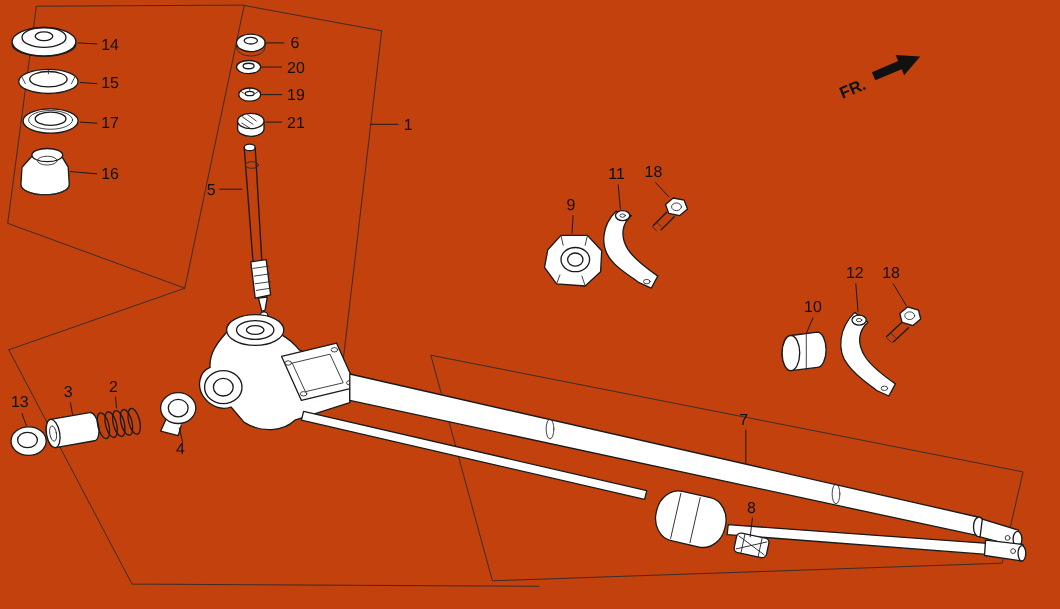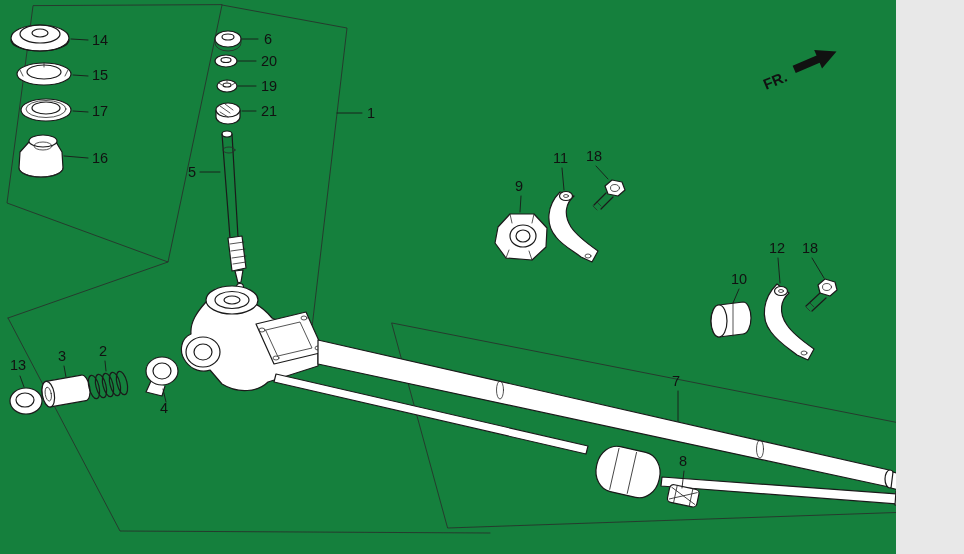--- a/index.html
+++ b/index.html
@@ -1,17 +1,17 @@
 <!DOCTYPE html>
 <html><head>
 <meta charset="utf-8">
 <style>
   html,body{margin:0;padding:0;background:#e8e8e8;}
   .stage{
-    position:relative;width:896px;height:554px;background:#15803d;
+    position:relative;width:964px;height:554px;background:#c2410c;
     font-family:"Liberation Sans",sans-serif;overflow:hidden;
   }
   svg{position:absolute;inset:0;}
   .ln{fill:none;stroke:#1a1a1a;stroke-width:1.2;stroke-linecap:round;stroke-linejoin:round;}
   .fillw{fill:#ffffff;stroke:#1a1a1a;stroke-width:1.2;stroke-linejoin:round;}
   .thin{fill:none;stroke:#2a2a2a;stroke-width:0.8;stroke-linecap:round;}
   .ld{fill:none;stroke:#1a1a1a;stroke-width:0.9;stroke-linecap:round;}
   .lbl{font-family:"Liberation Sans",sans-serif;font-size:14.5px;font-weight:500;fill:#111;}
   .fr{font-family:"Liberation Sans",sans-serif;font-size:15px;font-weight:700;fill:#111;}
 </style>

